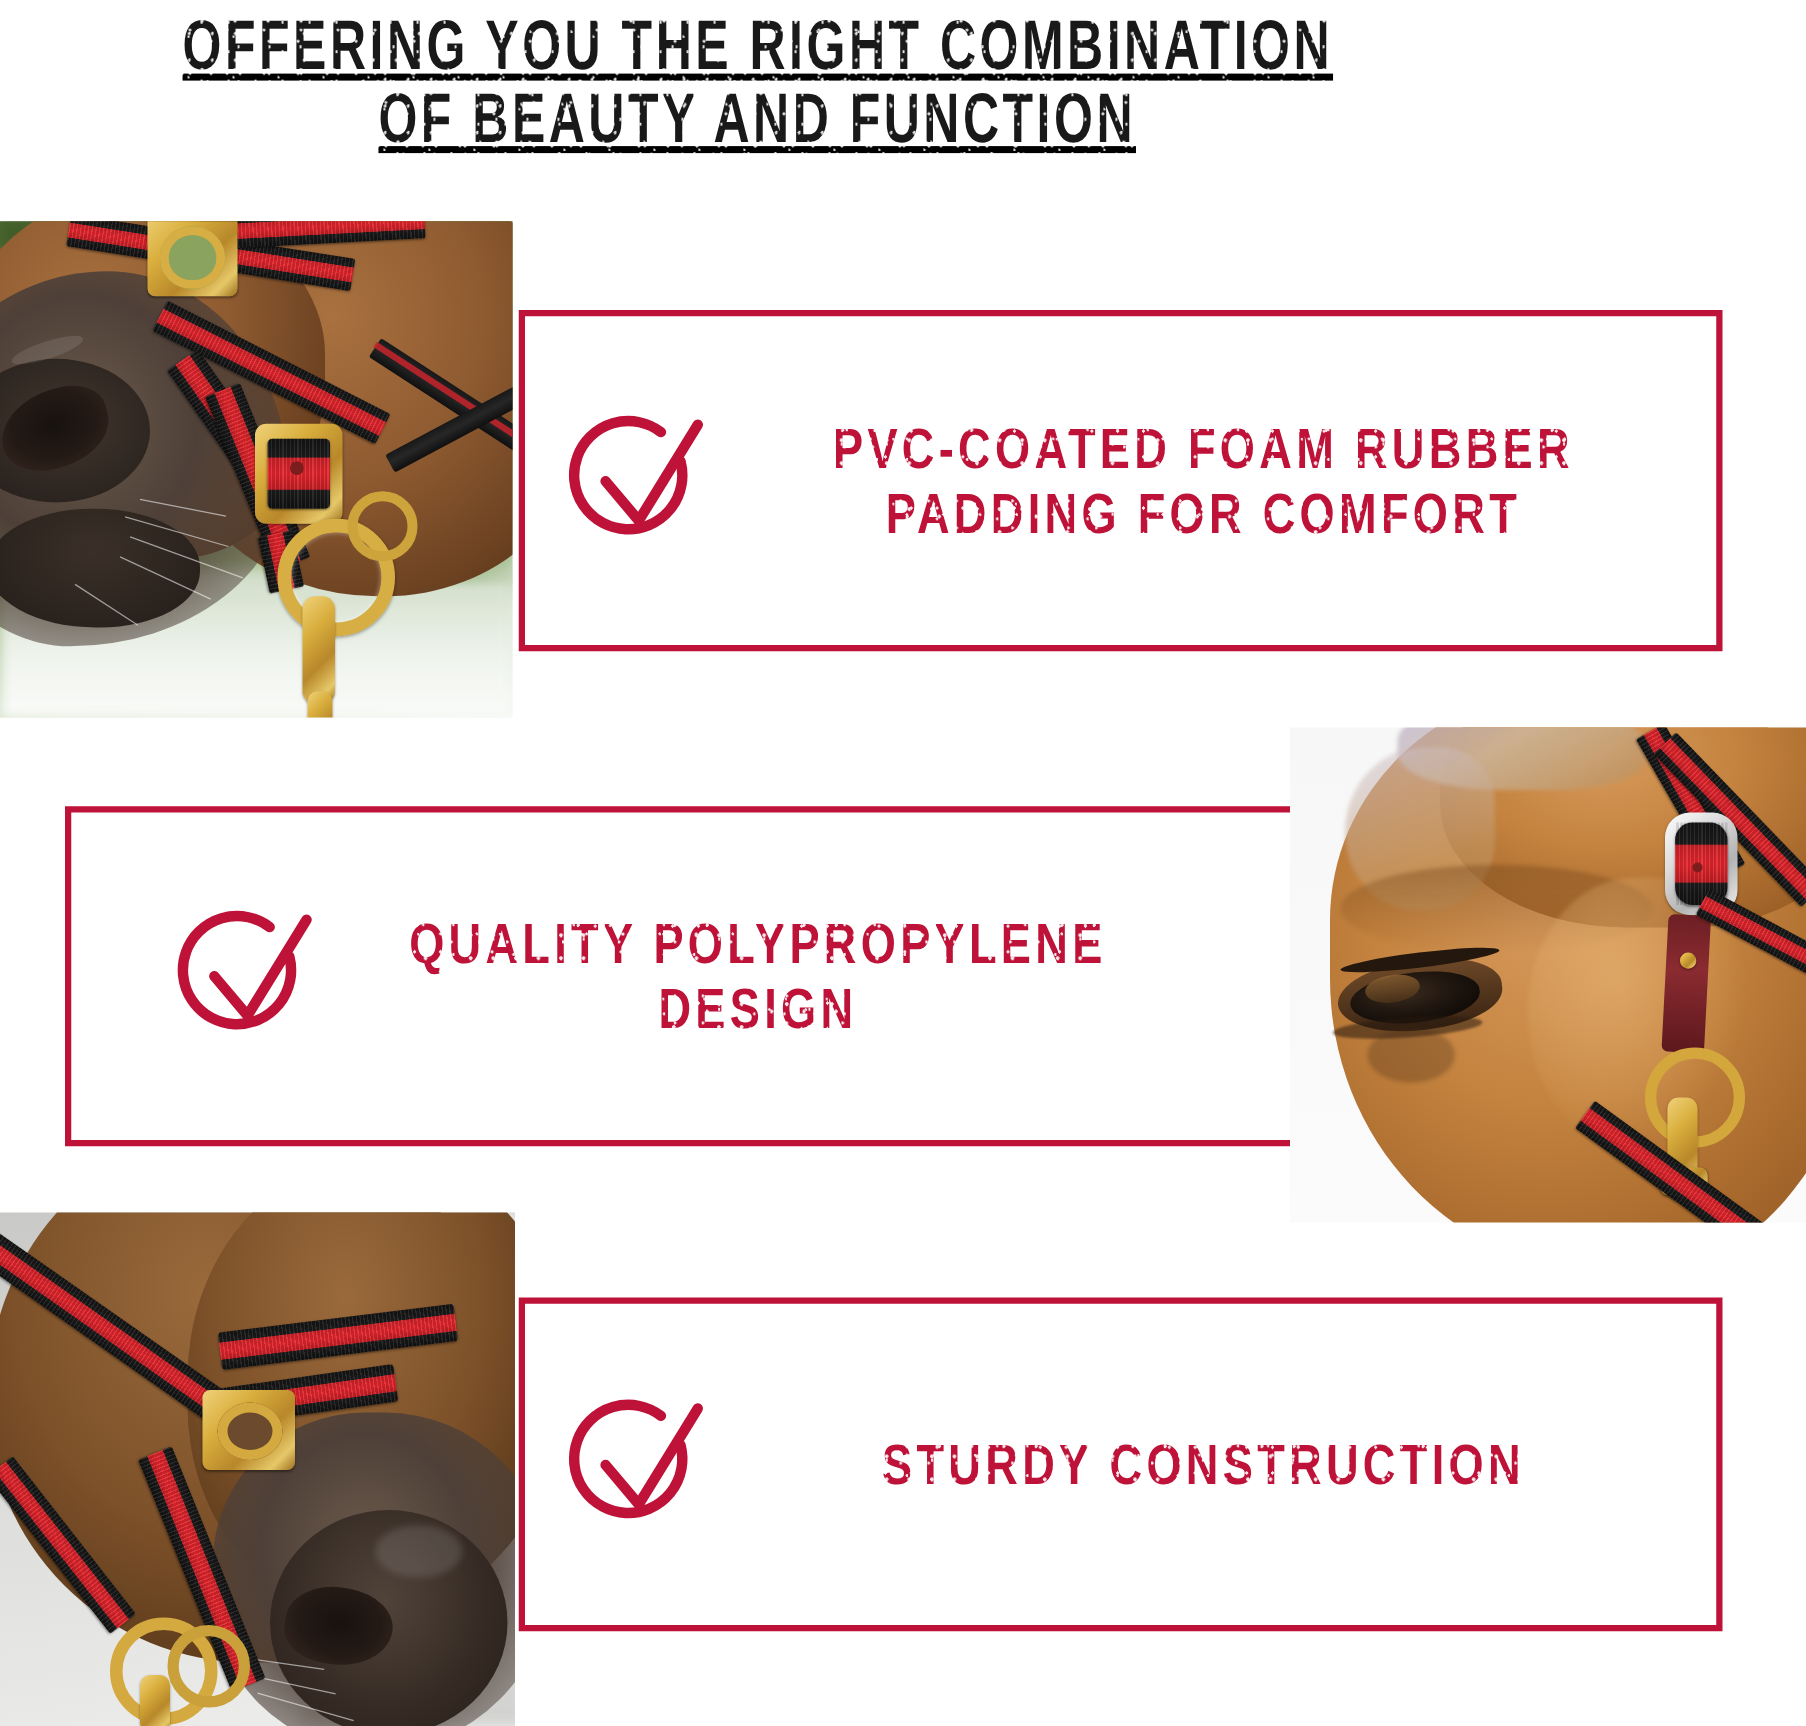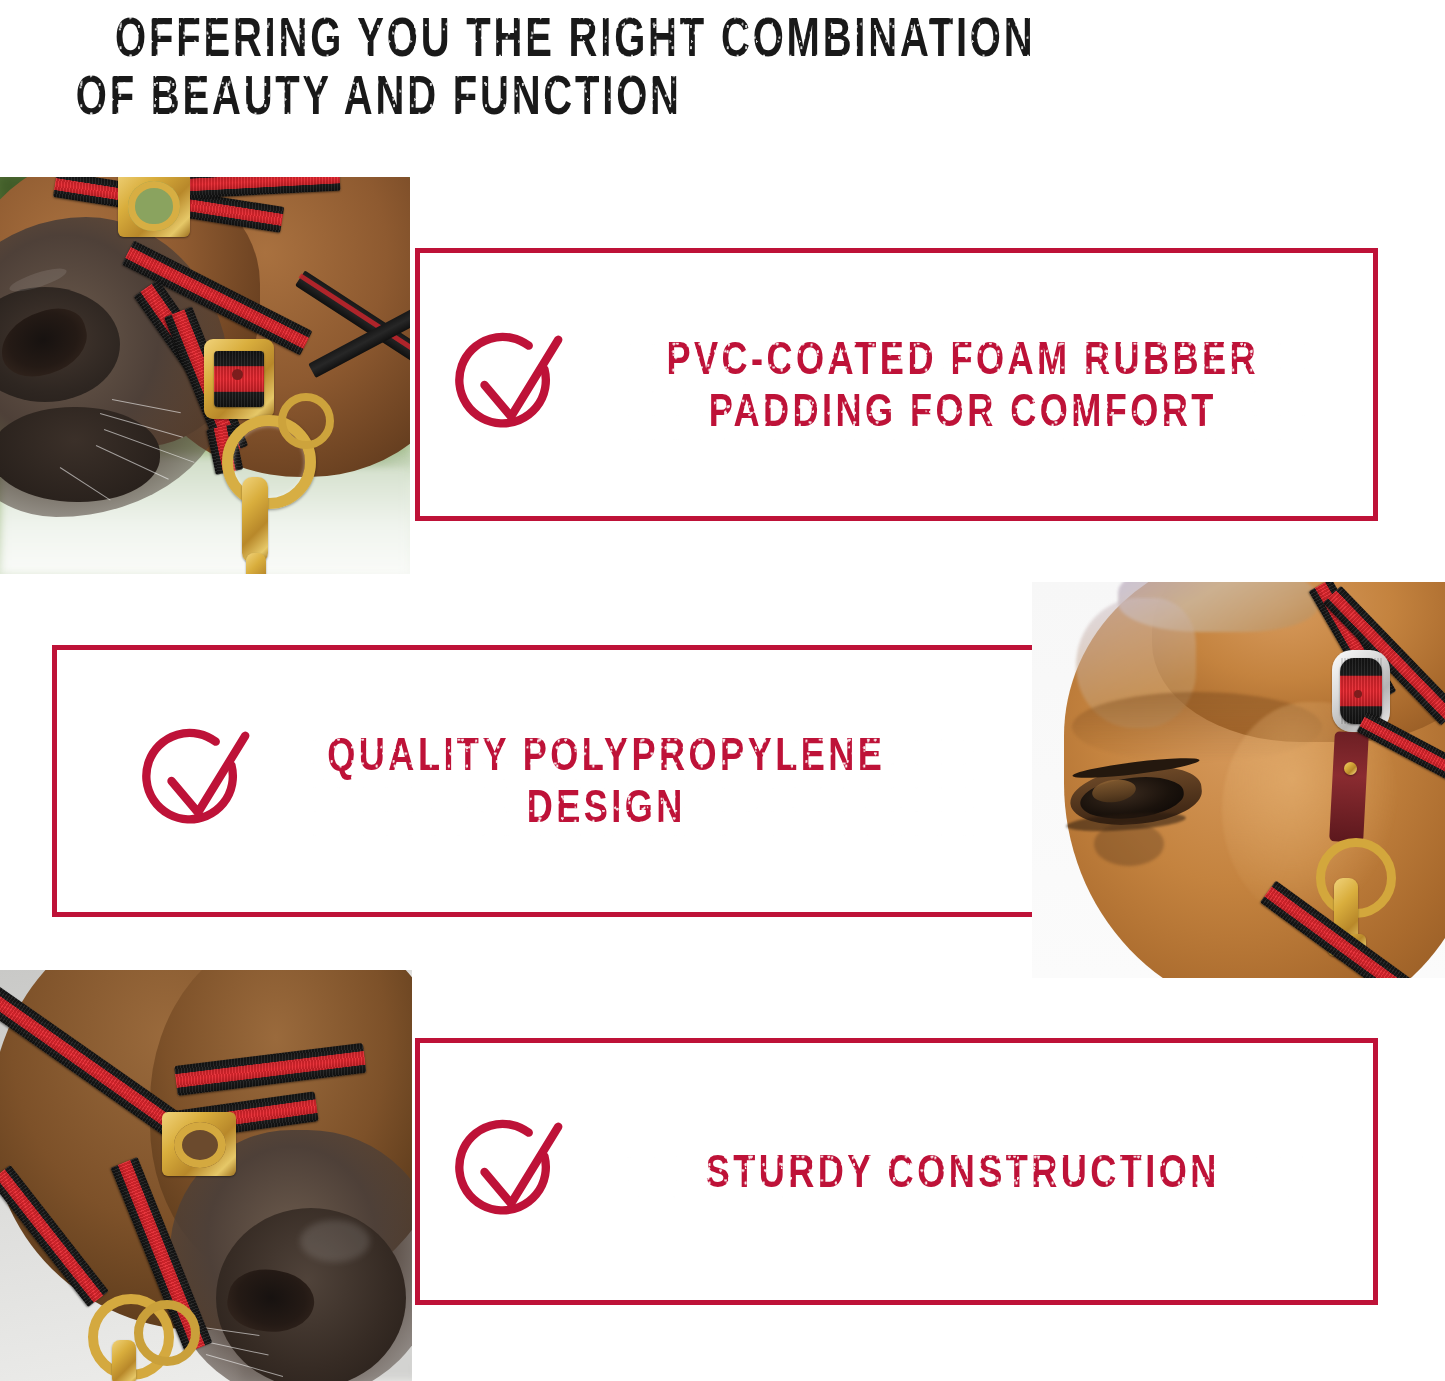--- a/index.html
+++ b/index.html
@@ -5,22 +5,22 @@
   html,body{margin:0;padding:0;background:#ffffff;}
   body{
     width:1445px;height:1381px;position:relative;overflow:hidden;
     font-family:"Liberation Sans", sans-serif;
     -webkit-font-smoothing:antialiased;
   }
 
   
   .headline{
     position:absolute; left:0; top:0; width:1212px; height:160px;
-    display:flex; flex-direction:column; align-items:flex-start; justify-content:flex-start;
-    padding-top:4px; box-sizing:border-box;
+    display:flex; flex-direction:column; align-items:center; justify-content:flex-start;
+    padding-top:4px; box-sizing:border-box;text-decoration:underline;
   }
   .headline-line{
     font-family:"Liberation Sans", sans-serif;
     font-weight:700;
     color:#191919;
     font-size:50px;
     line-height:58px;
     letter-spacing:3.5px;
     text-transform:uppercase;
     transform:scaleX(0.80) scaleY(1.12);

